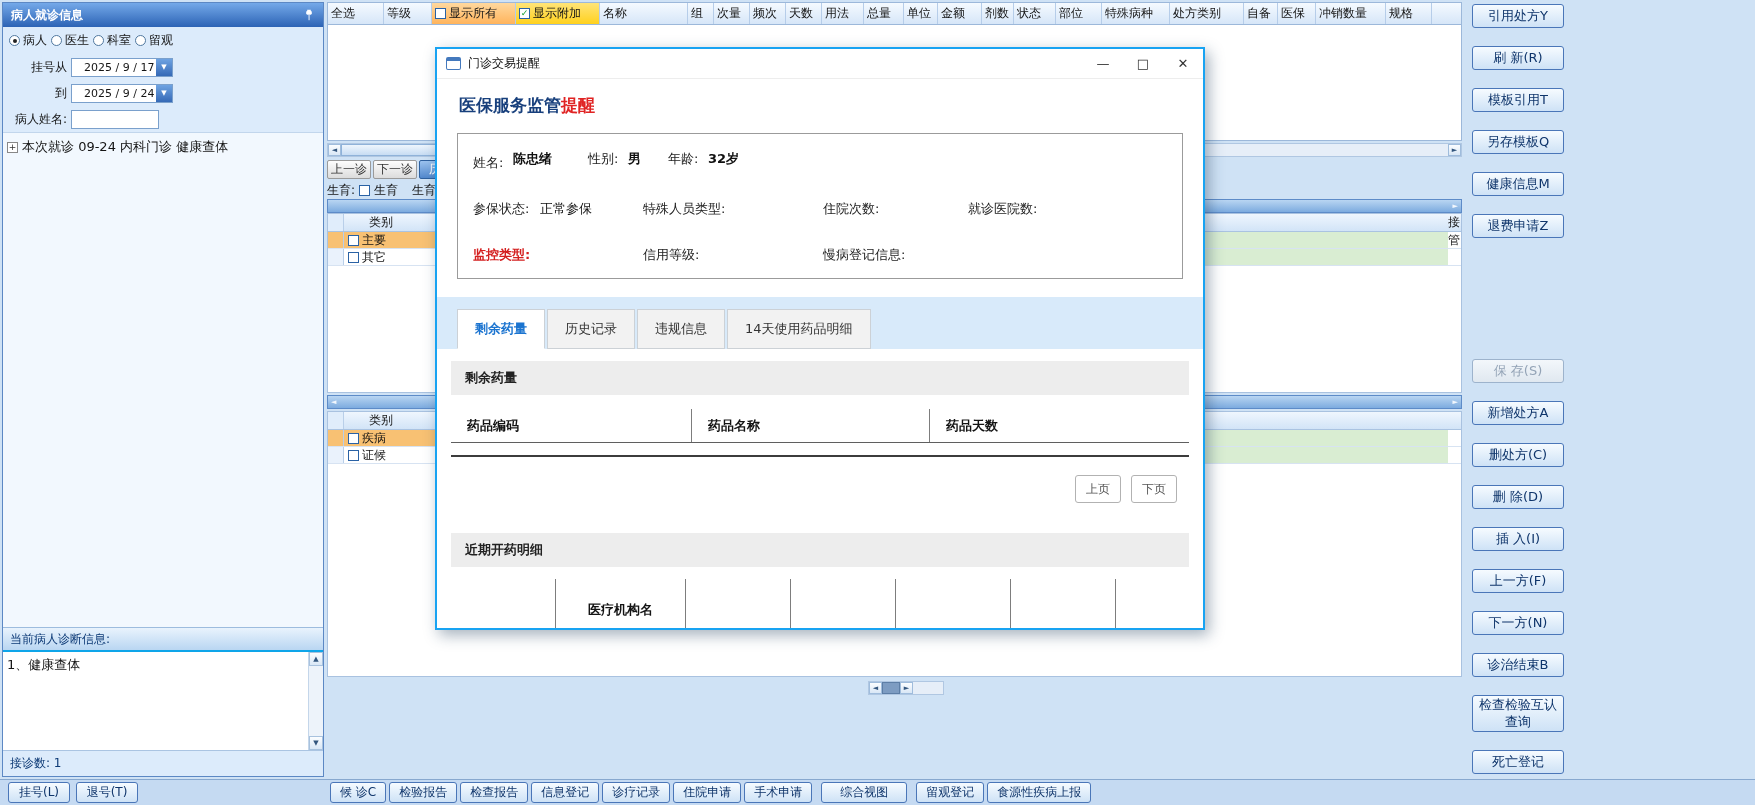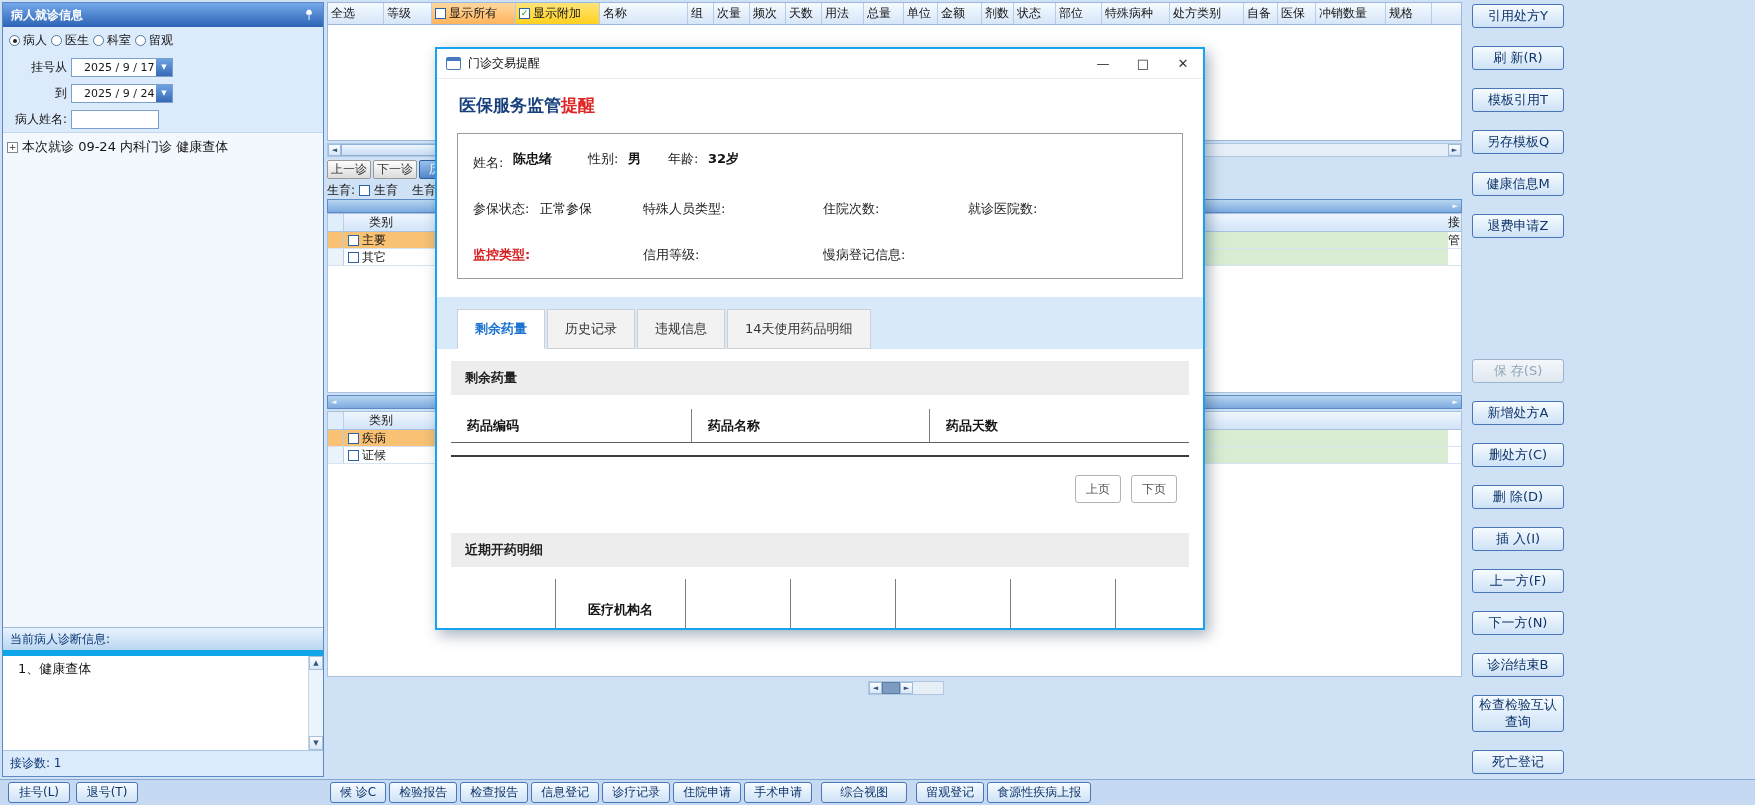--- a/index.html
+++ b/index.html
@@ -25,22 +25,22 @@
   .dval{flex:1;padding-left:12px;font-size:11px;}
   .ddbtn{width:16px;height:17px;background:linear-gradient(#6ea3e2,#3569b6);color:#fff;font-size:7px;
          display:flex;align-items:center;justify-content:center;}
   .nameinput{width:88px;height:19px;border:1px solid #7aa0cc;padding:0 3px;font:inherit;}
   .lp-tree{flex:1;background:#f2f8fe;border-top:1px solid #c2d6ec;padding:5px 4px;overflow:hidden;}
   .tree-item{display:flex;align-items:center;gap:4px;font-size:13px;white-space:nowrap;}
   .expander{width:11px;height:11px;border:1px solid #888;background:#fff;font-size:9px;line-height:9px;
             text-align:center;color:#333;flex:0 0 11px;}
   .lp-diag-header{flex:0 0 22px;background:linear-gradient(#e9f3fd,#b9d6f2);border-top:1px solid #9dbcde;
                   color:#0d3a76;font-weight:normal;line-height:22px;padding-left:7px;}
-  .lp-diag-box{flex:0 0 100px;background:#fff;border-top:6px solid #0ea5e9;position:relative;
-               padding:4px 20px 4px 15px;font-size:13px;}
+  .lp-diag-box{flex:0 0 100px;background:#fff;border-top:2px solid #0ea5e9;position:relative;
+               padding:4px 20px 4px 4px;font-size:13px;}
   .vscroll{position:absolute;right:0;top:0;bottom:0;width:15px;background:#edf3fa;border-left:1px solid #c4d6ea;
            display:flex;flex-direction:column;}
   .sb-v{height:14px;display:flex;align-items:center;justify-content:center;font-size:7px;color:#33567e;
         background:linear-gradient(#fbfdff,#d9e7f6);border:1px solid #a8c2de;}
   .sb-vtrack{flex:1;}
   .lp-visits{flex:0 0 26px;border-top:1px solid #aac4e2;display:flex;align-items:center;padding-left:7px;color:#0d3a76;}
 
   
   .col-headers{left:327px;top:2px;width:1135px;height:23px;display:flex;overflow:hidden;
                background:linear-gradient(#f5faff,#d6e6f8);border:1px solid #9cb8da;}

